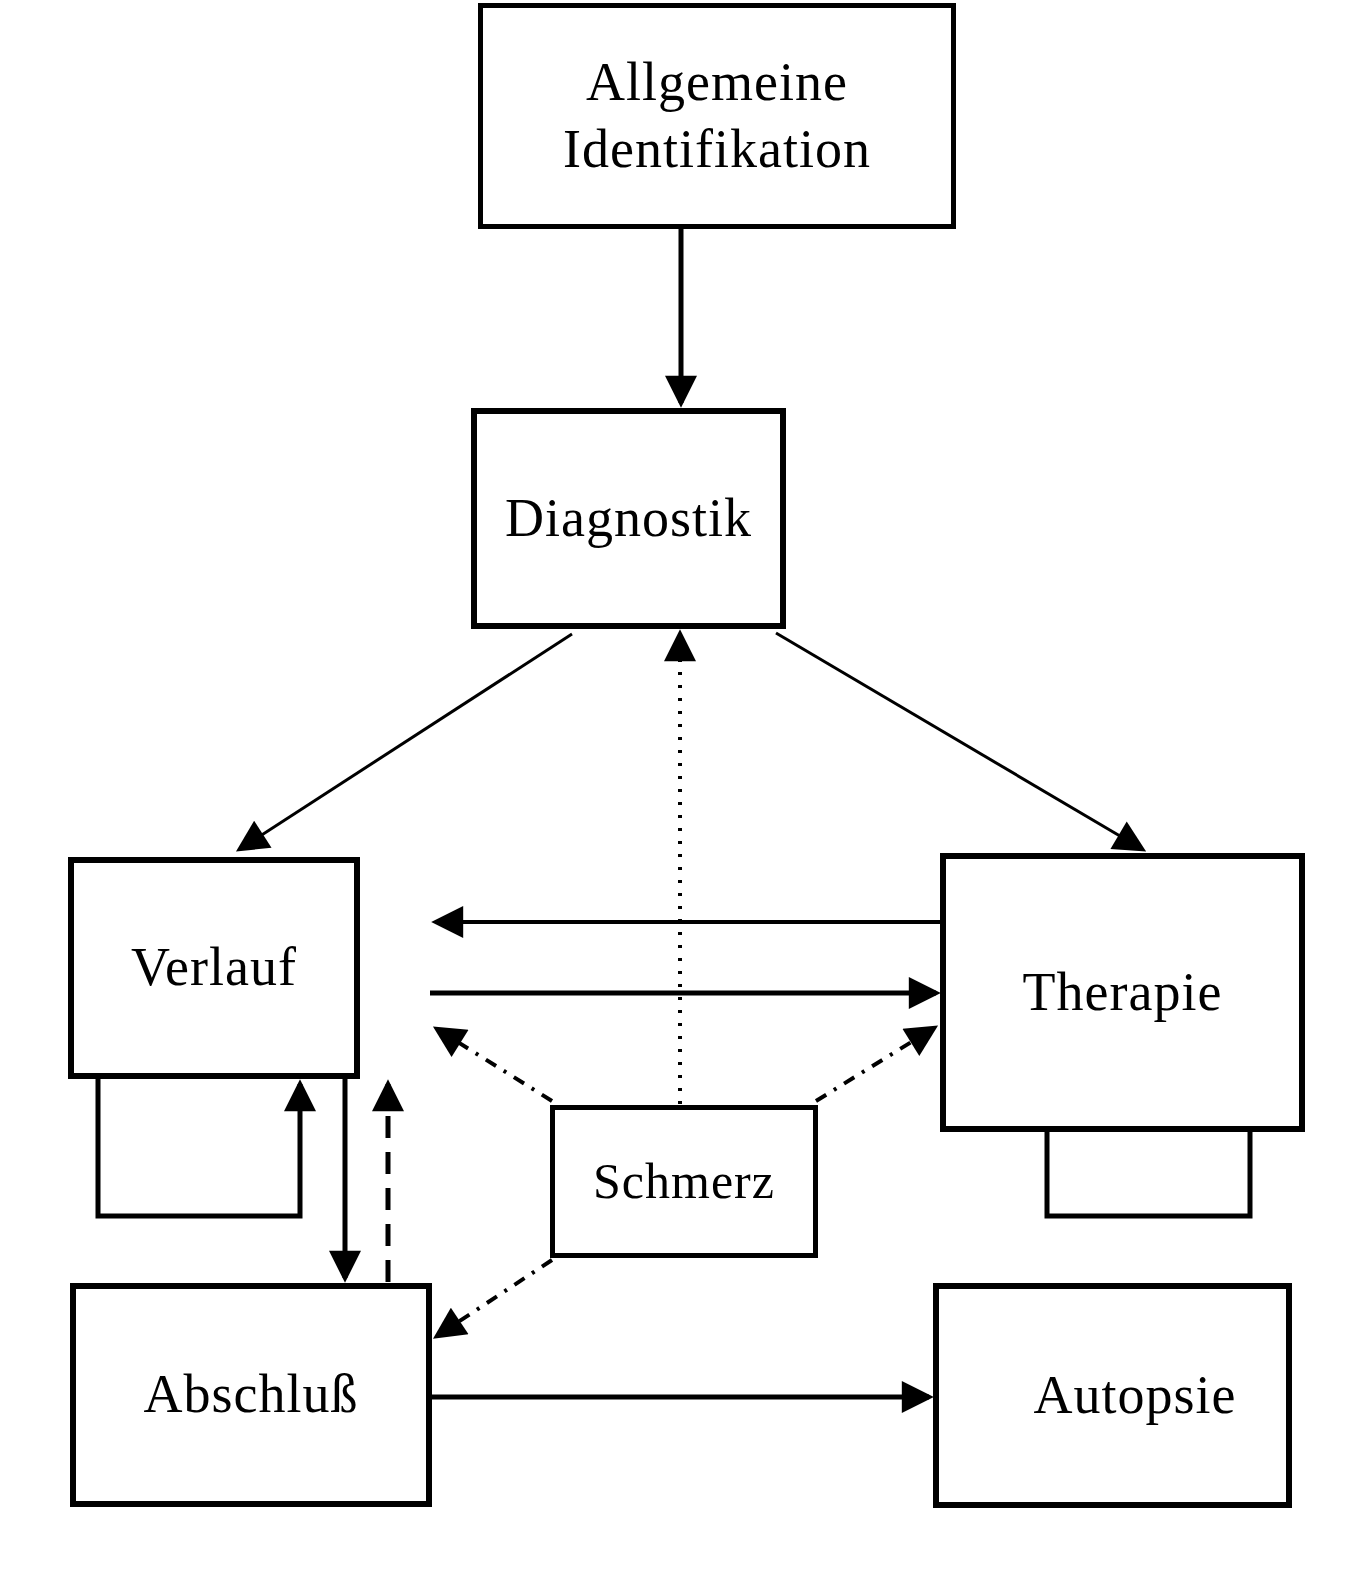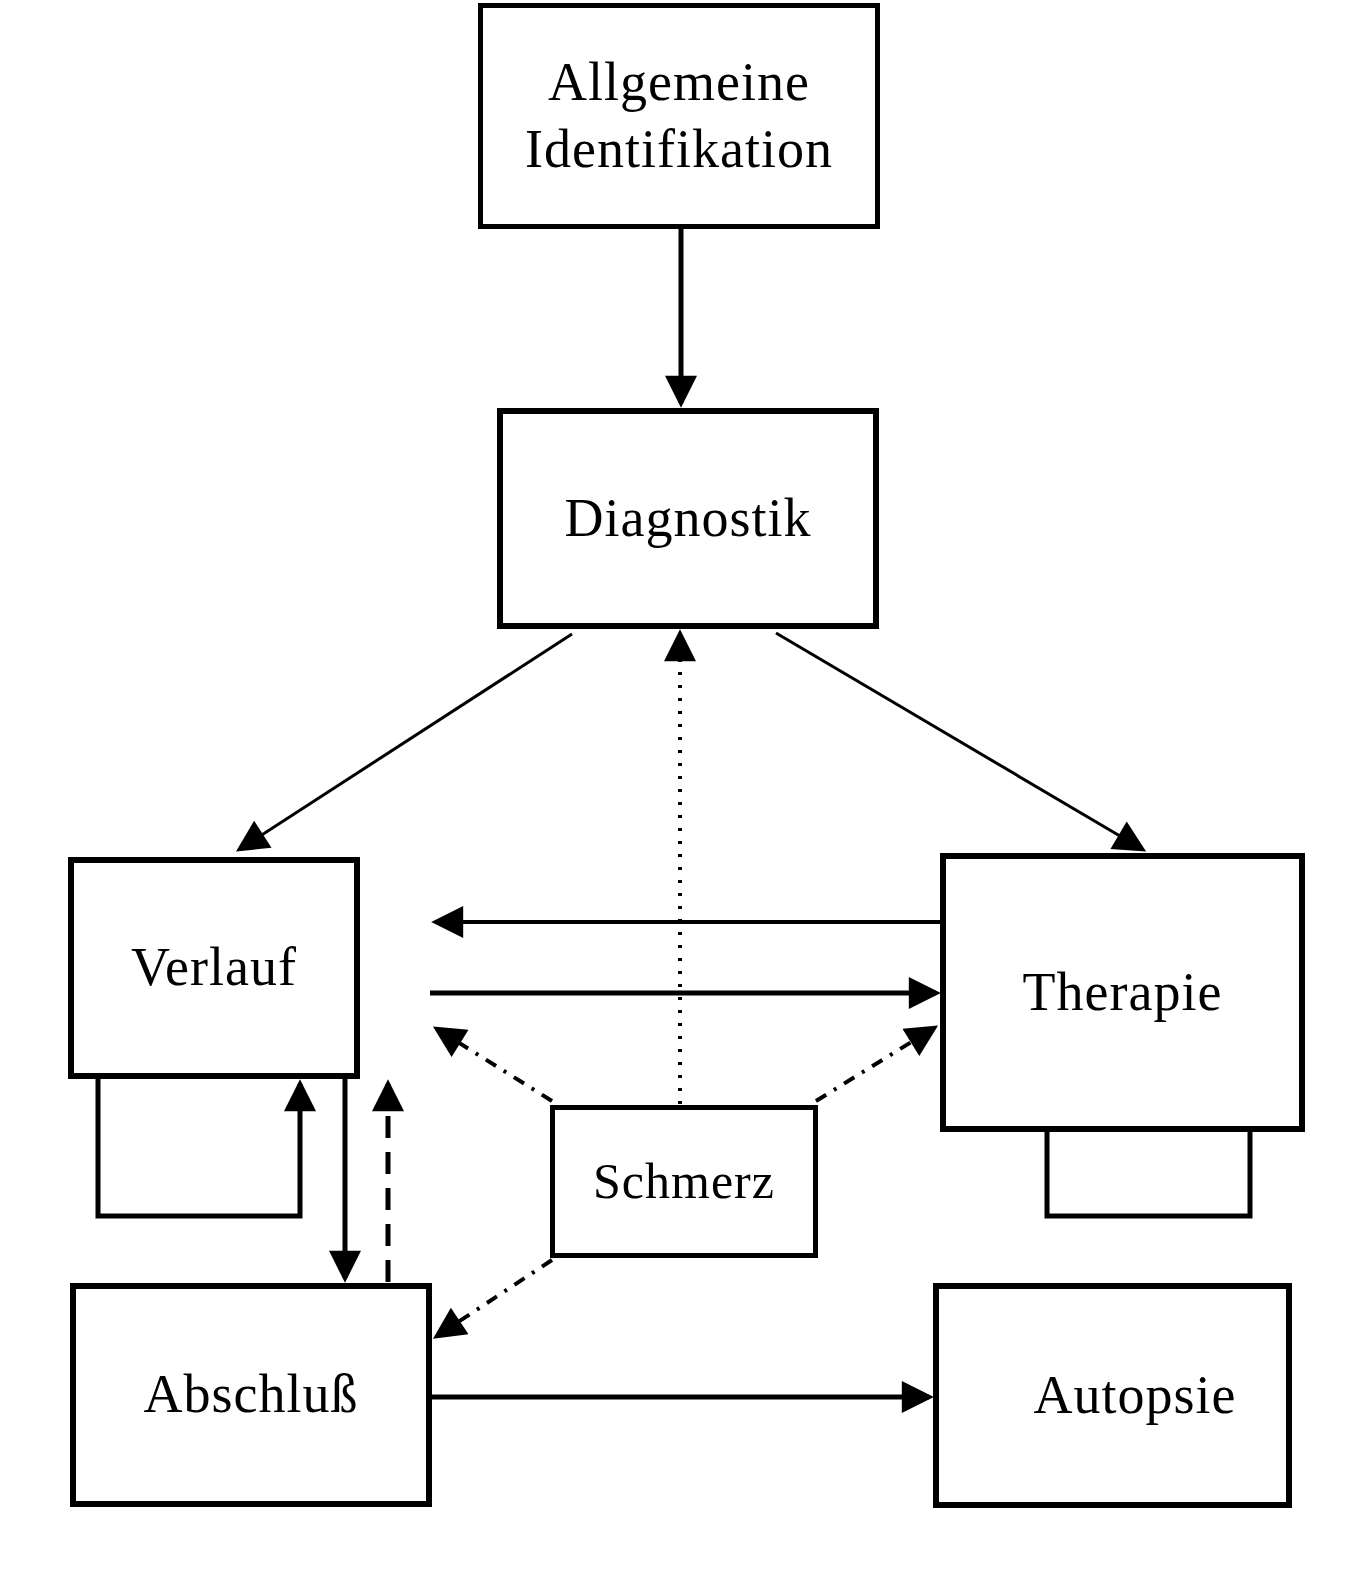--- a/index.html
+++ b/index.html
@@ -23,22 +23,22 @@
     text-align:center;
     box-sizing:border-box;
   }
   .node-label{
     color:#000000;
     font-size:54px;
     line-height:1.25;
     letter-spacing:1px;
     padding:0 14px;
   }
-  #node-identifikation{left:478px;top:3px;width:402px;height:226px;border-width:5px;}
-  #node-diagnostik{left:497px;top:408px;width:382px;height:221px;}
+  #node-identifikation{left:478px;top:3px;width:478px;height:226px;border-width:5px;}
+  #node-diagnostik{left:471px;top:408px;width:315px;height:221px;}
   #node-verlauf{left:68px;top:857px;width:292px;height:222px;}
   #node-therapie{left:940px;top:853px;width:365px;height:279px;}
   #node-schmerz{left:550px;top:1105px;width:268px;height:153px;border-width:5px;}
   #node-schmerz .node-label{font-size:50px;}
   #node-abschluss{left:70px;top:1283px;width:362px;height:224px;}
   #node-autopsie{left:933px;top:1283px;width:359px;height:225px;padding-left:45px;}
 </style>
 </head>
 <body>
 

